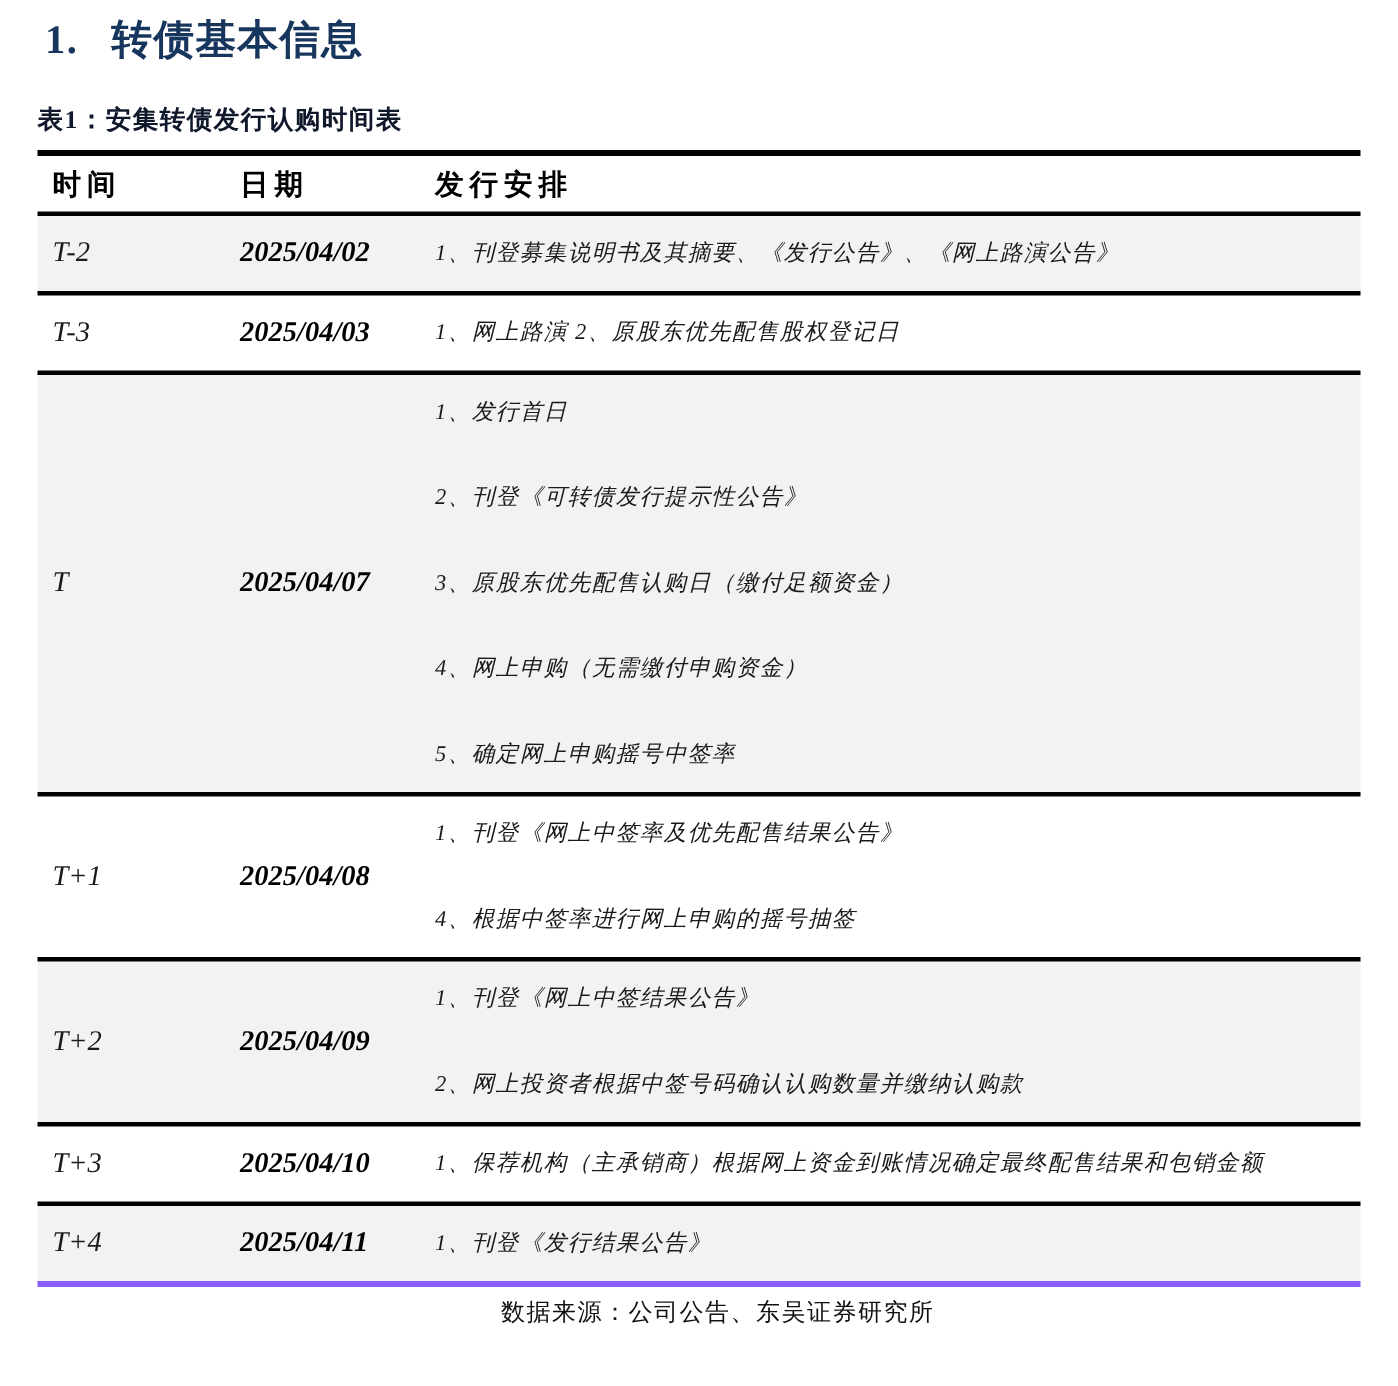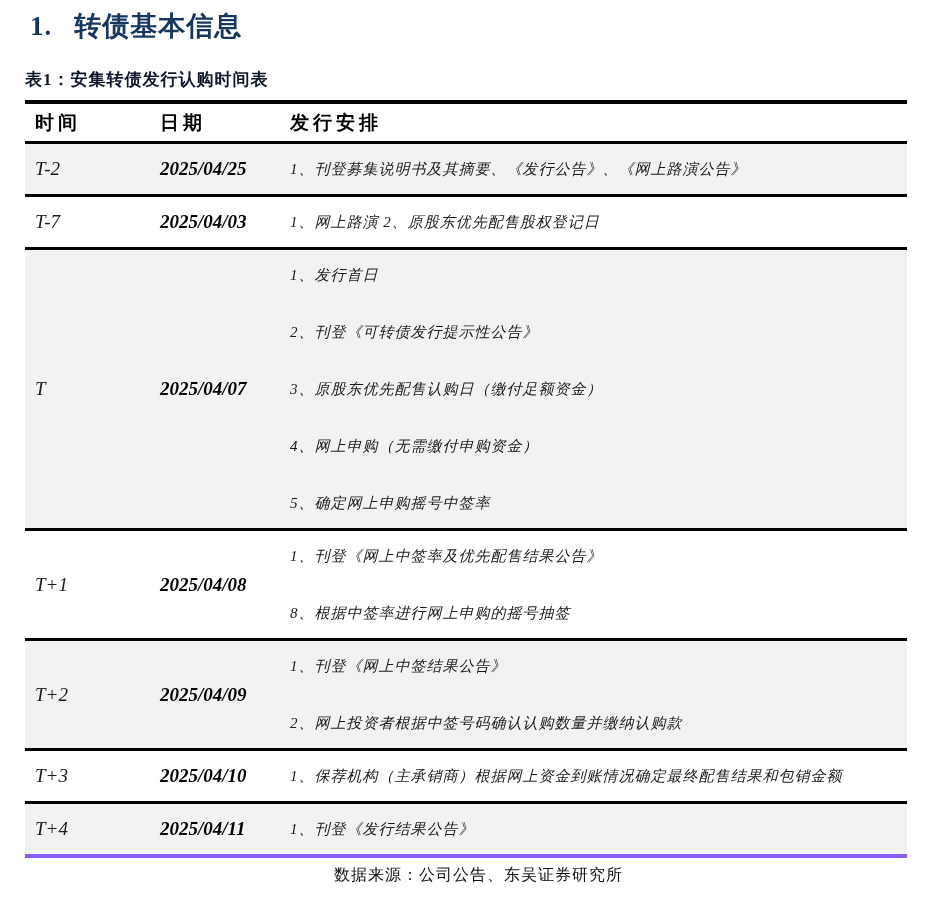--- a/index.html
+++ b/index.html
@@ -121,27 +121,27 @@
     <thead>
       <tr>
         <th>时间</th>
         <th>日期</th>
         <th>发行安排</th>
       </tr>
     </thead>
     <tbody>
       <tr class="shaded">
         <td class="time-cell">T-2</td>
-        <td class="date-cell">2025/04/25</td>
+        <td class="date-cell">2025/04/02</td>
         <td class="arr-cell">
           <p>1、刊登募集说明书及其摘要、《发行公告》、《网上路演公告》</p>
         </td>
       </tr>
       <tr>
-        <td class="time-cell">T-7</td>
+        <td class="time-cell">T-3</td>
         <td class="date-cell">2025/04/03</td>
         <td class="arr-cell">
           <p>1、网上路演 2、原股东优先配售股权登记日</p>
         </td>
       </tr>
       <tr class="shaded">
         <td class="time-cell">T</td>
         <td class="date-cell">2025/04/07</td>
         <td class="arr-cell">
           <p>1、发行首日</p>
@@ -149,21 +149,21 @@
           <p>3、原股东优先配售认购日（缴付足额资金）</p>
           <p>4、网上申购（无需缴付申购资金）</p>
           <p>5、确定网上申购摇号中签率</p>
         </td>
       </tr>
       <tr>
         <td class="time-cell">T+1</td>
         <td class="date-cell">2025/04/08</td>
         <td class="arr-cell">
           <p>1、刊登《网上中签率及优先配售结果公告》</p>
-          <p>8、根据中签率进行网上申购的摇号抽签</p>
+          <p>4、根据中签率进行网上申购的摇号抽签</p>
         </td>
       </tr>
       <tr class="shaded">
         <td class="time-cell">T+2</td>
         <td class="date-cell">2025/04/09</td>
         <td class="arr-cell">
           <p>1、刊登《网上中签结果公告》</p>
           <p>2、网上投资者根据中签号码确认认购数量并缴纳认购款</p>
         </td>
       </tr>

